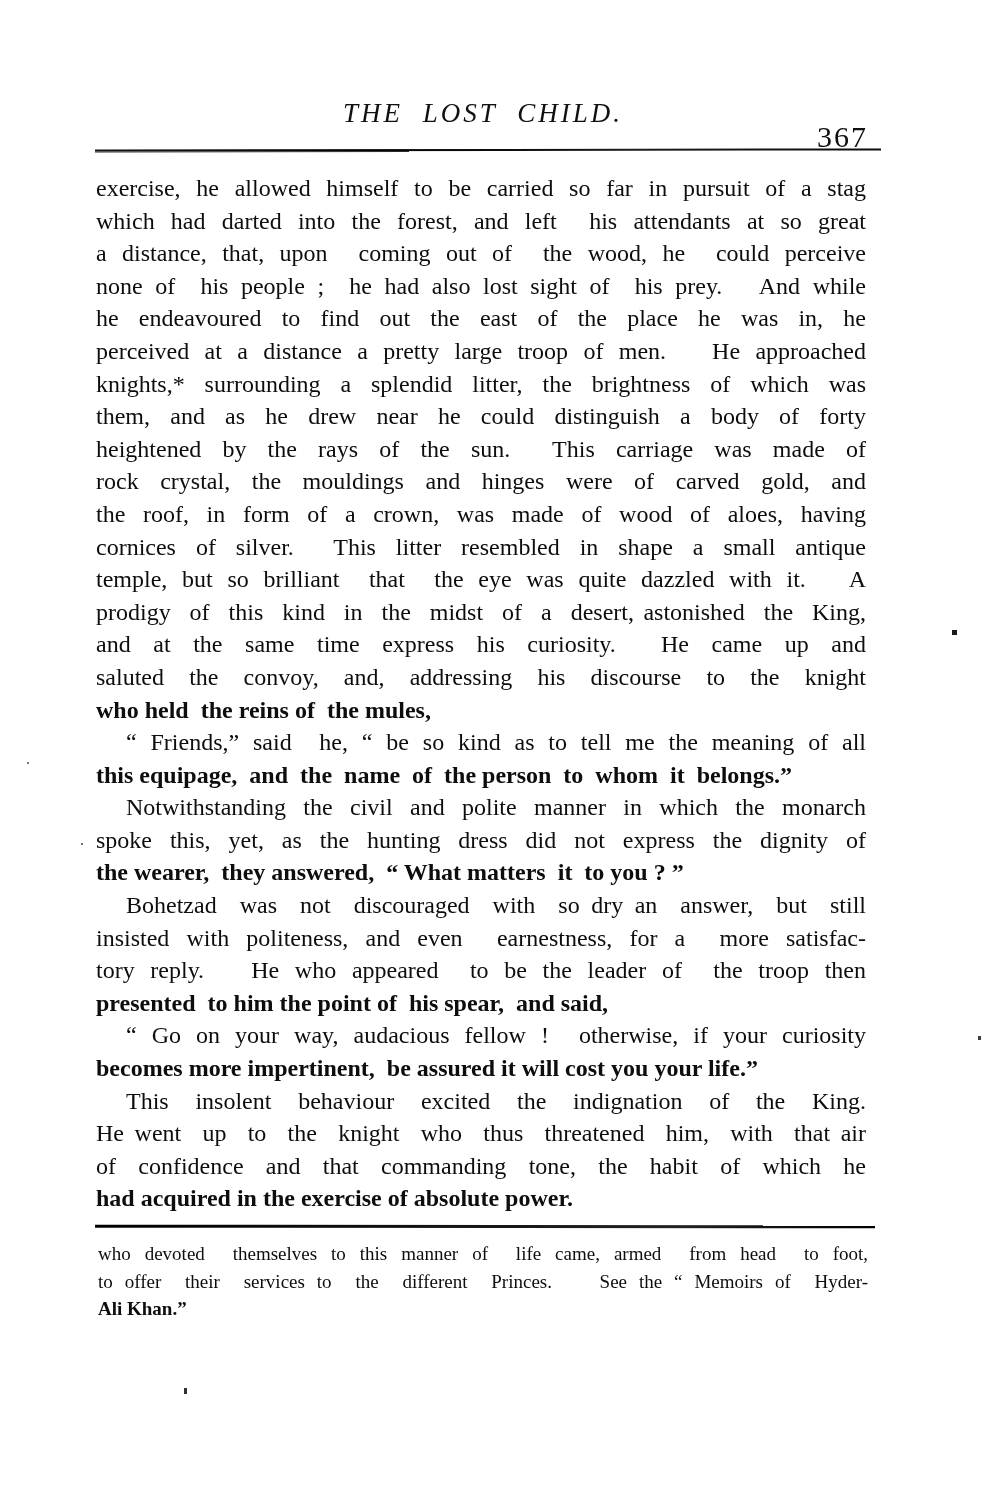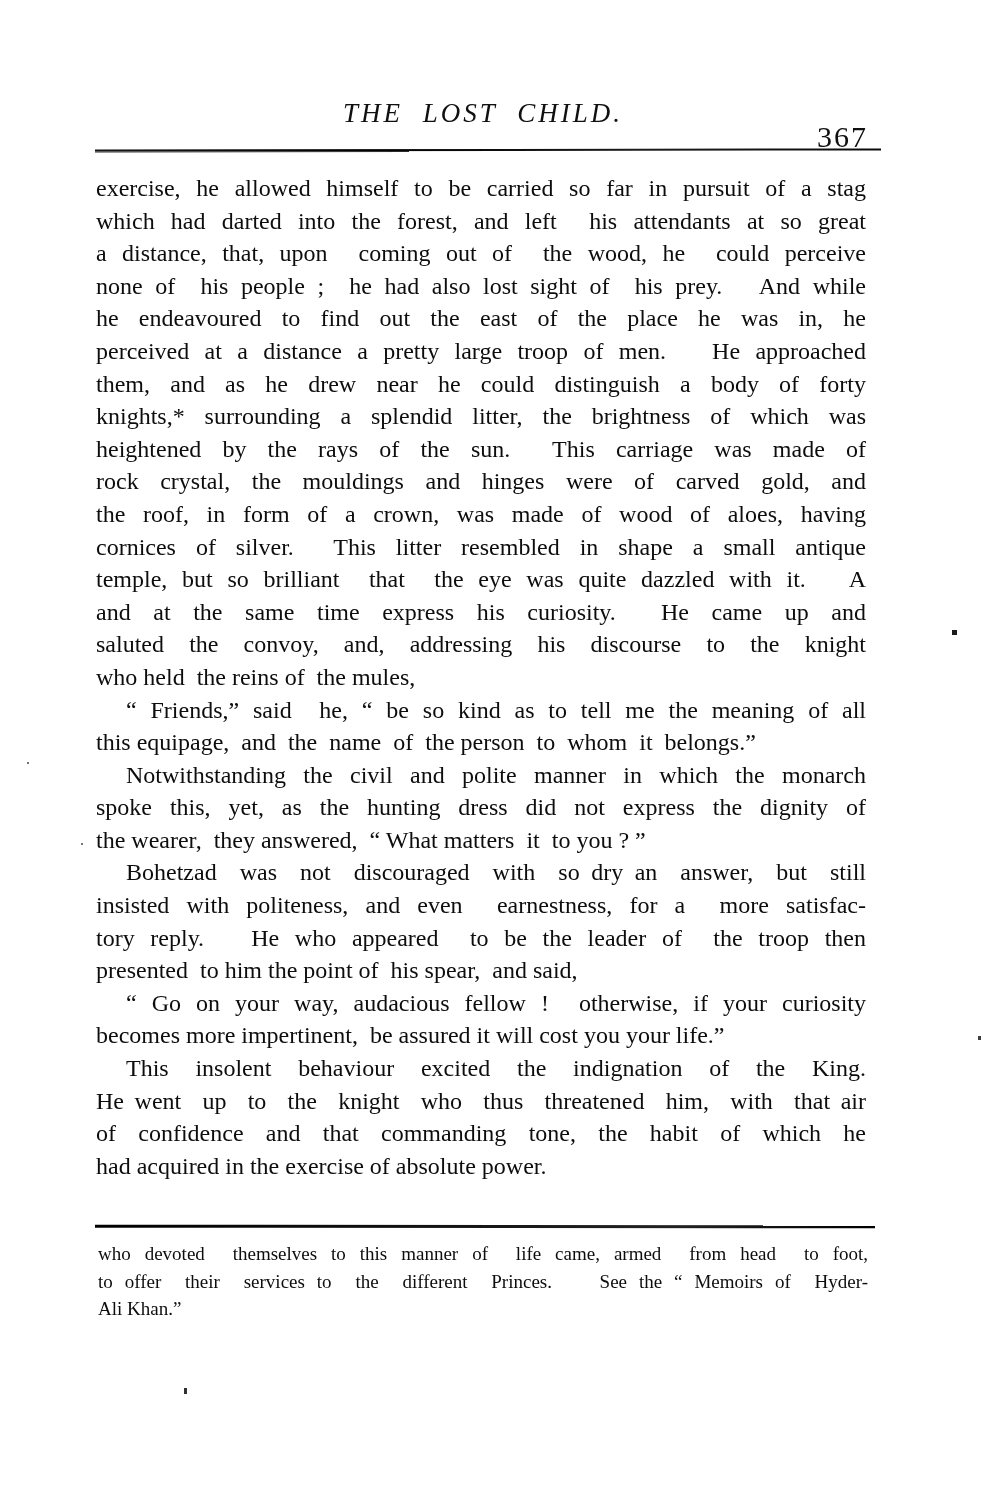--- a/index.html
+++ b/index.html
@@ -73,20 +73,21 @@
     white-space: pre-wrap;
     text-align: justify;
     text-align-last: justify;
     color: #0d0d0d;
   }
   .para.indent .line.first {
     text-indent: 30px;
   }
   .line.last {
     text-align-last: left;
+    font-weight: bold;
   }
   .footnote-rule {
     position: absolute;
     left: 95px;
     top: 1225px;
     width: 780px;
     height: 3px;
     background: linear-gradient(90deg, #000 0%, #111 40%, #222 75%, #000 100%);
     transform: rotate(0.05deg);
   }
@@ -121,27 +122,28 @@
   <div class="header-rule"></div>
 
   <div class="body-text">
       <div class="para">
         <div class="line first">exercise, he allowed himself to be carried so far in pursuit of a stag</div>
         <div class="line">which had darted into the forest, and left  his attendants at so great</div>
         <div class="line">a distance, that, upon  coming out of  the wood, he  could perceive</div>
         <div class="line">none of  his people ;  he had also lost sight of  his prey.   And while</div>
         <div class="line">he  endeavoured  to  find  out  the  east  of  the  place  he  was  in,  he</div>
         <div class="line">perceived at a distance a pretty large troop of men.   He approached</div>
+        <div class="line">knights,* surrounding a splendid litter, the brightness of which was</div>
         <div class="line">them,  and  as  he  drew  near  he  could  distinguish  a  body  of  forty</div>
-        <div class="line">knights,* surrounding a splendid litter, the brightness of which was</div>
         <div class="line">heightened  by  the  rays  of  the  sun.    This  carriage  was  made  of</div>
         <div class="line">rock  crystal,  the  mouldings  and  hinges  were  of  carved  gold,  and</div>
         <div class="line">the  roof,  in  form  of  a  crown,  was  made  of  wood  of  aloes,  having</div>
         <div class="line">cornices  of  silver.    This  litter  resembled  in  shape  a  small  antique</div>
         <div class="line">temple, but so brilliant  that  the eye was quite dazzled with it.   A</div>
+        <div class="line">prodigy  of  this  kind  in  the  midst  of  a  desert, astonished  the  King,</div>
         <div class="line">and  at  the  same  time  express  his  curiosity.    He  came  up  and</div>
         <div class="line">saluted  the  convoy,  and,  addressing  his  discourse  to  the  knight</div>
         <div class="line last">who held  the reins of  the mules,</div>
       </div>
       <div class="para indent">
         <div class="line first">“ Friends,” said  he, “ be so kind as to tell me the meaning of all</div>
         <div class="line last">this equipage,  and  the  name  of  the person  to  whom  it  belongs.”</div>
       </div>
       <div class="para indent">
         <div class="line first">Notwithstanding the civil and polite manner in which the monarch</div>

